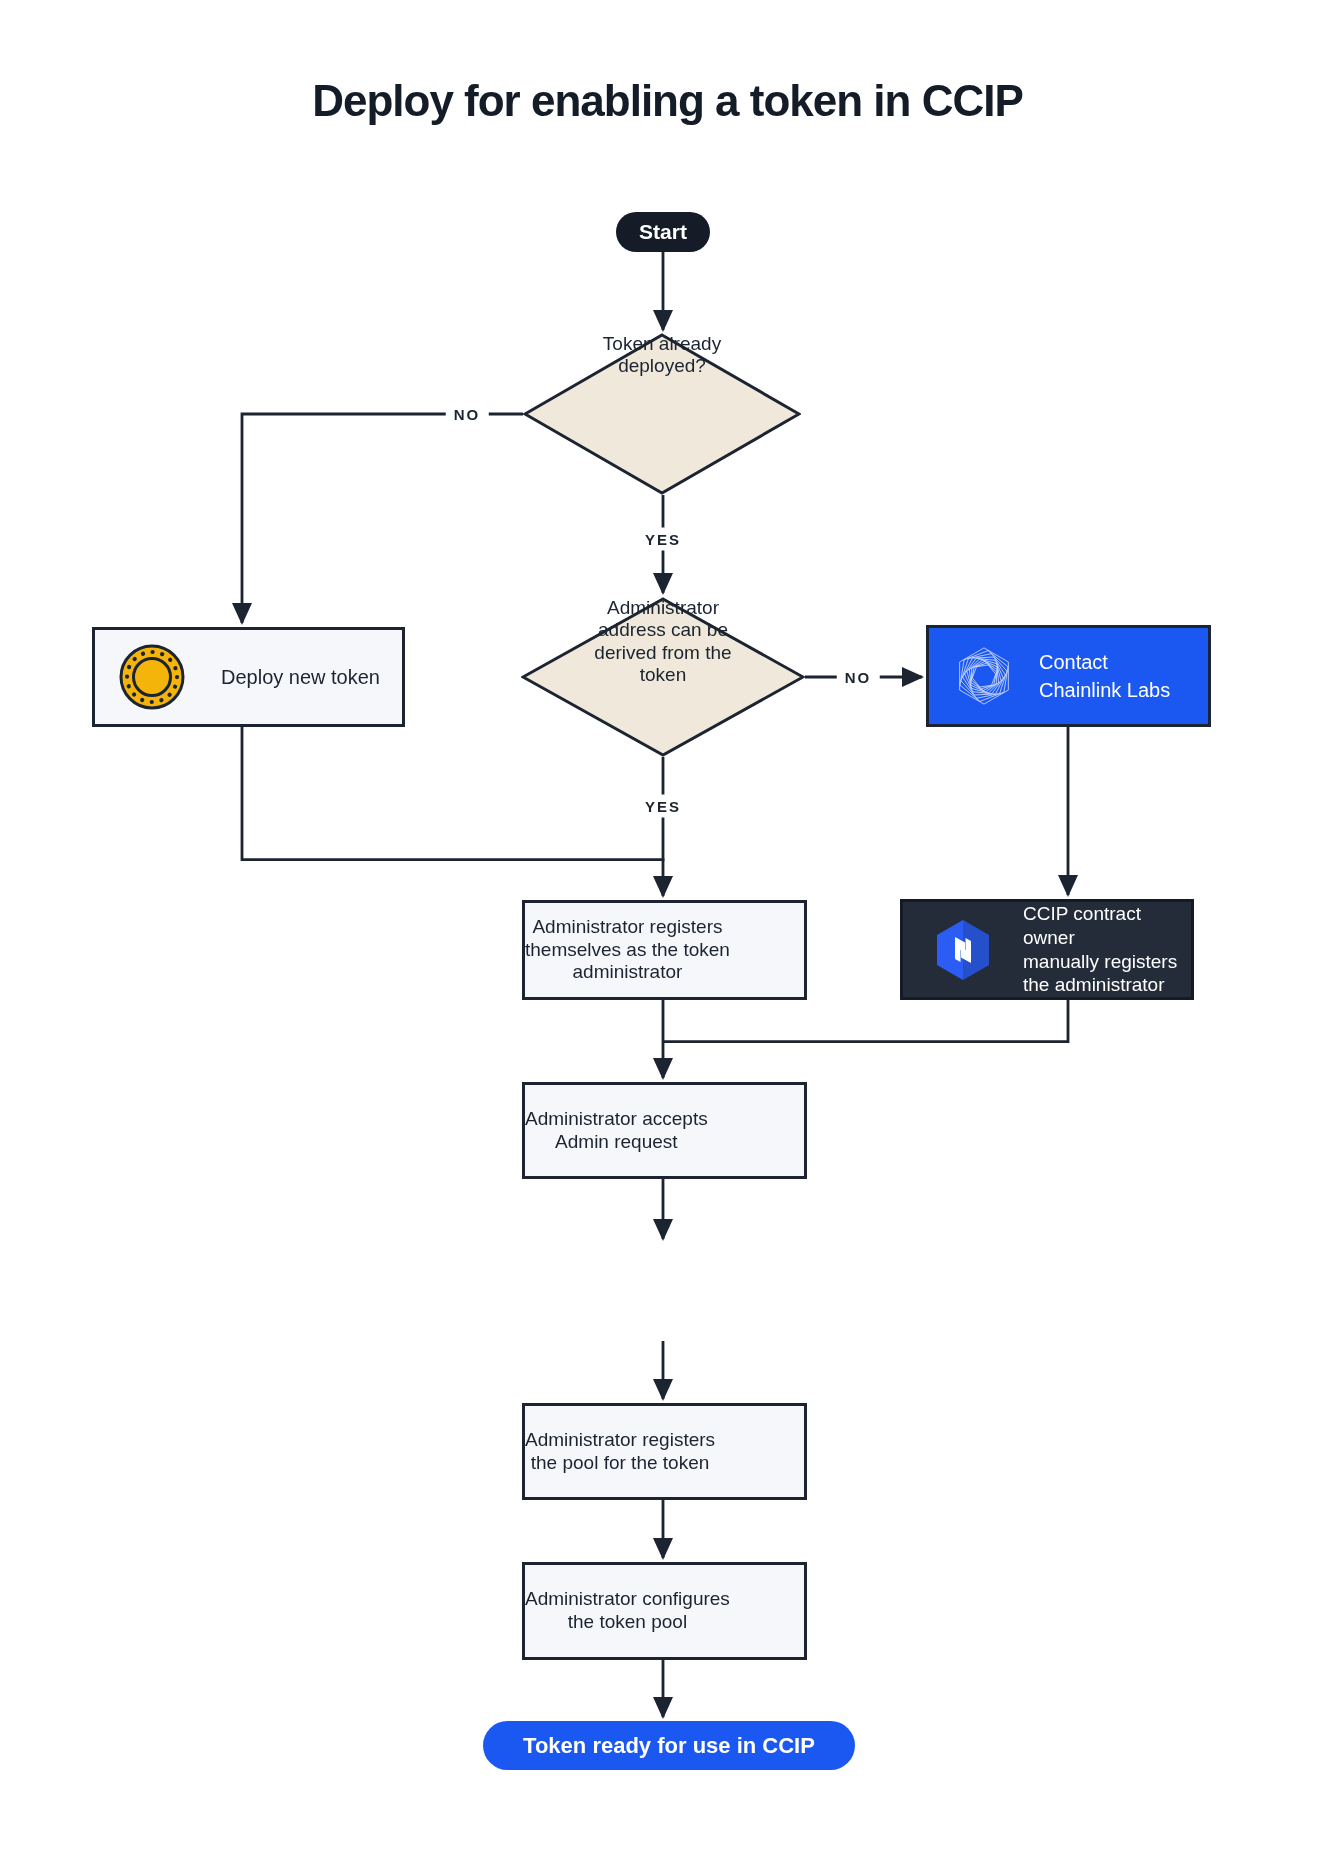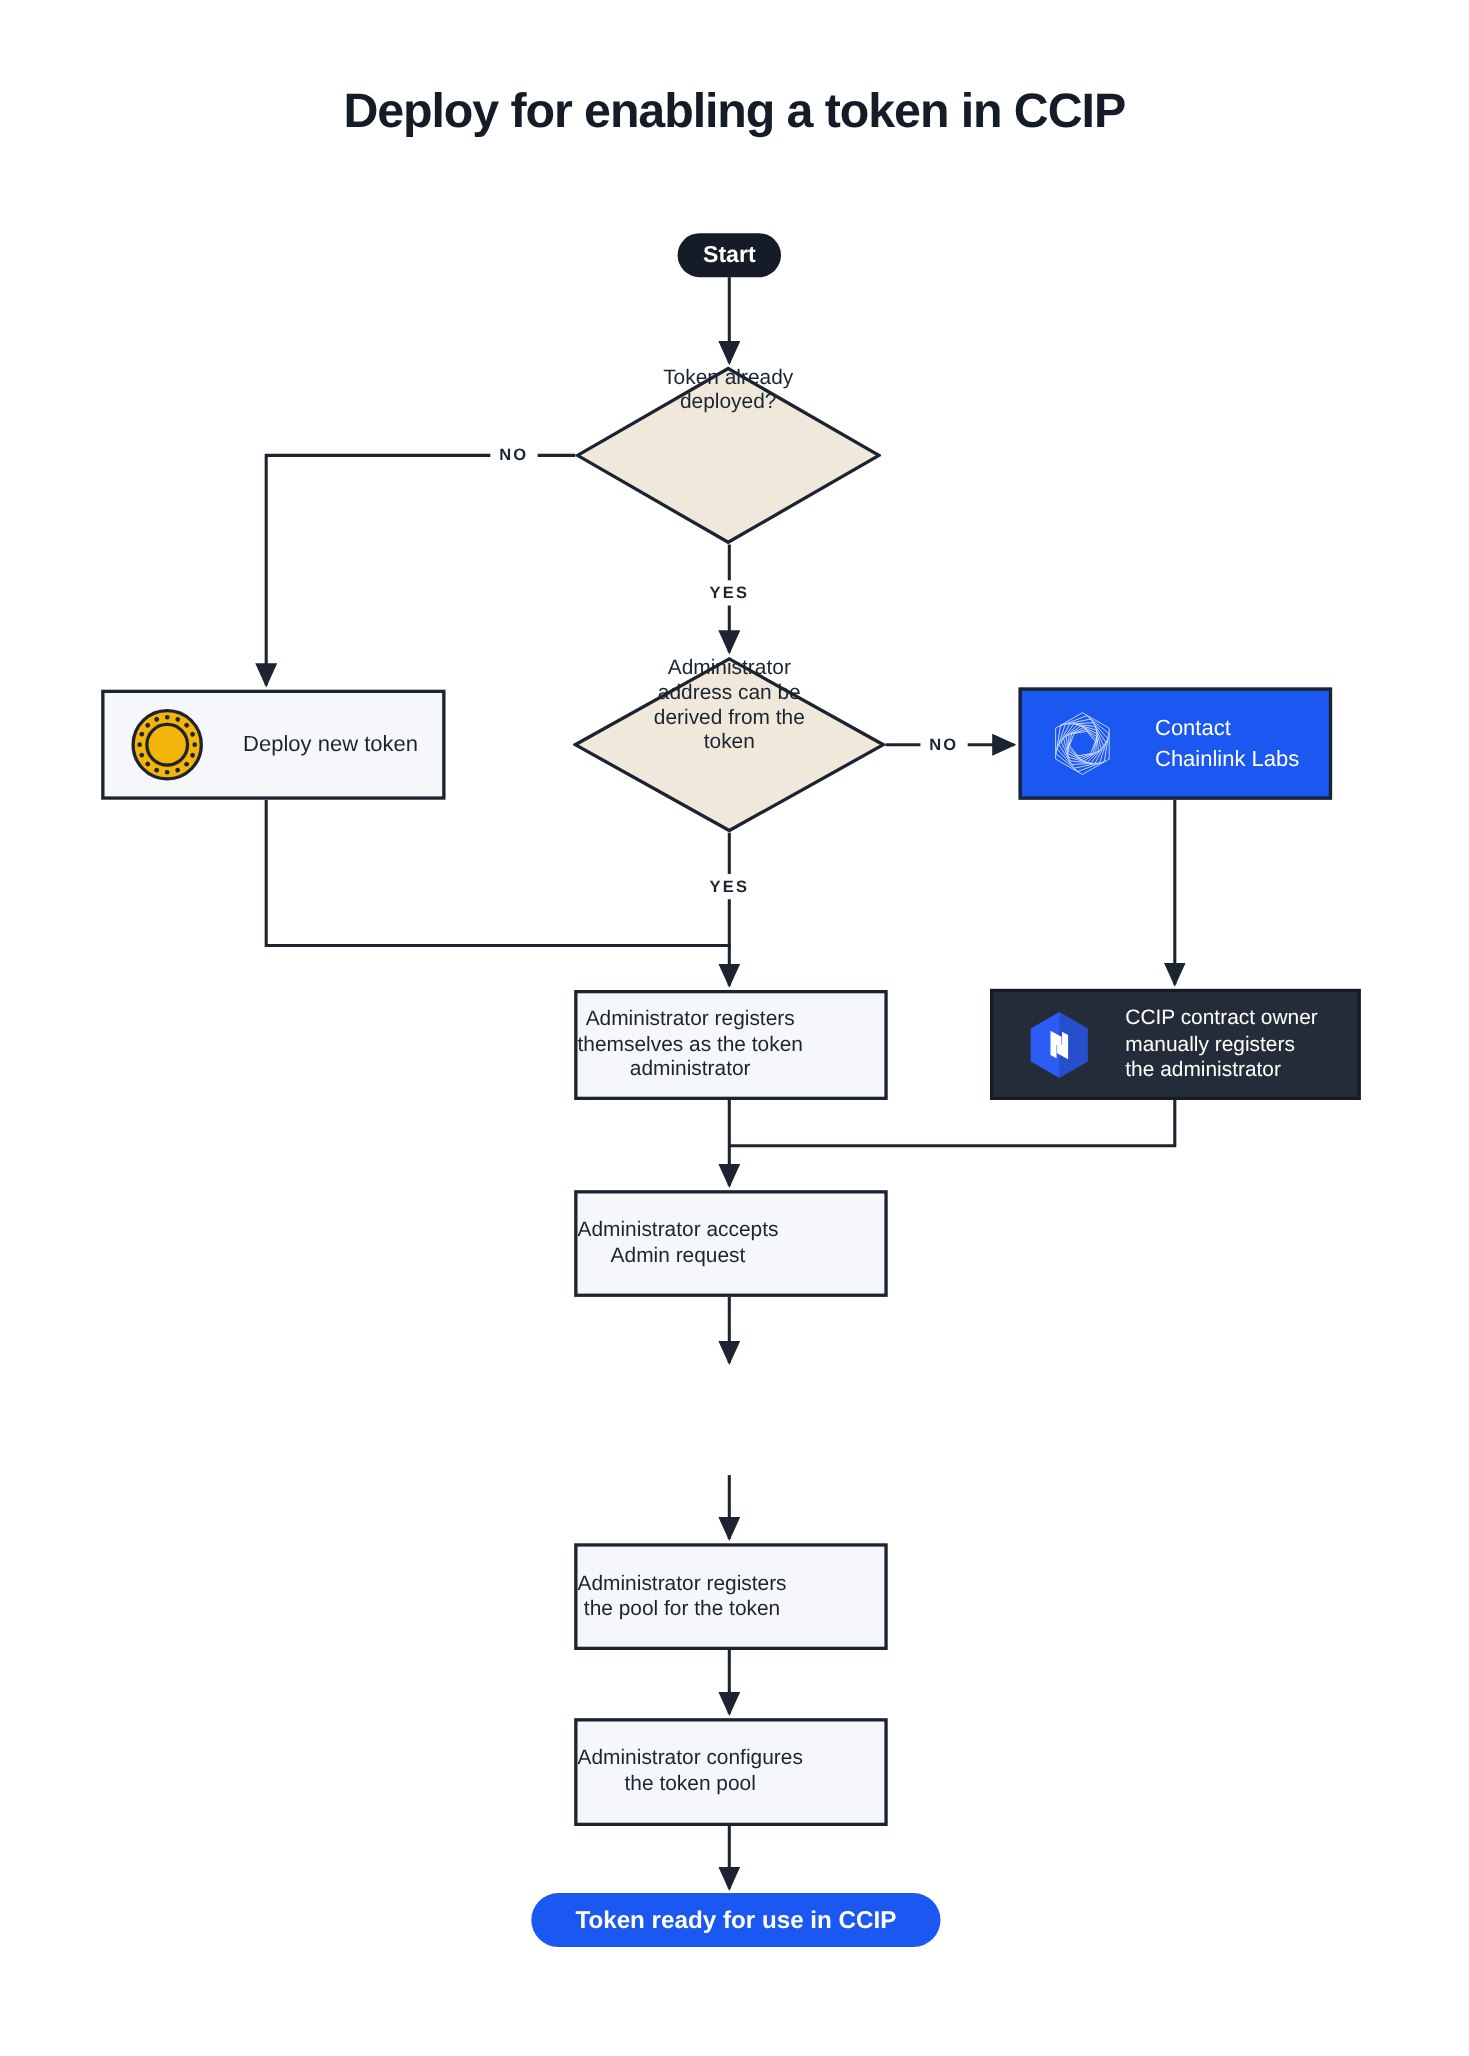--- a/index.html
+++ b/index.html
@@ -42,25 +42,25 @@
   .d2{left:521px;top:597px;width:284px;height:160px;}
   .box{
     background:var(--light);border:3px solid #1b2430;
     display:flex;align-items:center;justify-content:flex-start;
   }
   .box .lbl{text-align:center;font-size:19px;line-height:1.2;color:#1b2430;}
   .b-deploy{left:92px;top:627px;width:313px;height:100px;justify-content:flex-start;padding-left:24px;gap:36px;}
   .b-deploy .lbl{text-align:left;font-size:20px;}
   .b-contact{
     left:926px;top:625px;width:285px;height:102px;background:var(--blue);
-    border:3px solid #1b2430;justify-content:flex-start;padding-left:24px;gap:35px;
+    border:3px solid #1b2430;justify-content:flex-start;padding-left:24px;gap:24px;
   }
   .b-contact .lbl{text-align:left;color:#fff;font-size:20px;line-height:1.4;}
   .b-ccip{
-    left:900px;top:899px;width:337px;height:101px;background:var(--dark-panel);
+    left:900px;top:899px;width:294px;height:101px;background:var(--dark-panel);
     border:3px solid #151b26;justify-content:flex-start;padding-left:28px;gap:28px;
   }
   .b-ccip .lbl{text-align:left;color:#fff;font-size:19px;line-height:1.24;}
   .b-adminreg{left:522px;top:900px;width:285px;height:100px;}
   .b-accepts{left:522px;top:1082px;width:285px;height:97px;}
   .b-deploys{left:522px;top:1243px;width:285px;height:98px;}
   .b-regpool{left:522px;top:1403px;width:285px;height:97px;}
   .b-config{left:522px;top:1562px;width:285px;height:98px;}
   .pill-end{
     left:483px;top:1721px;width:372px;height:49px;border-radius:25px;

